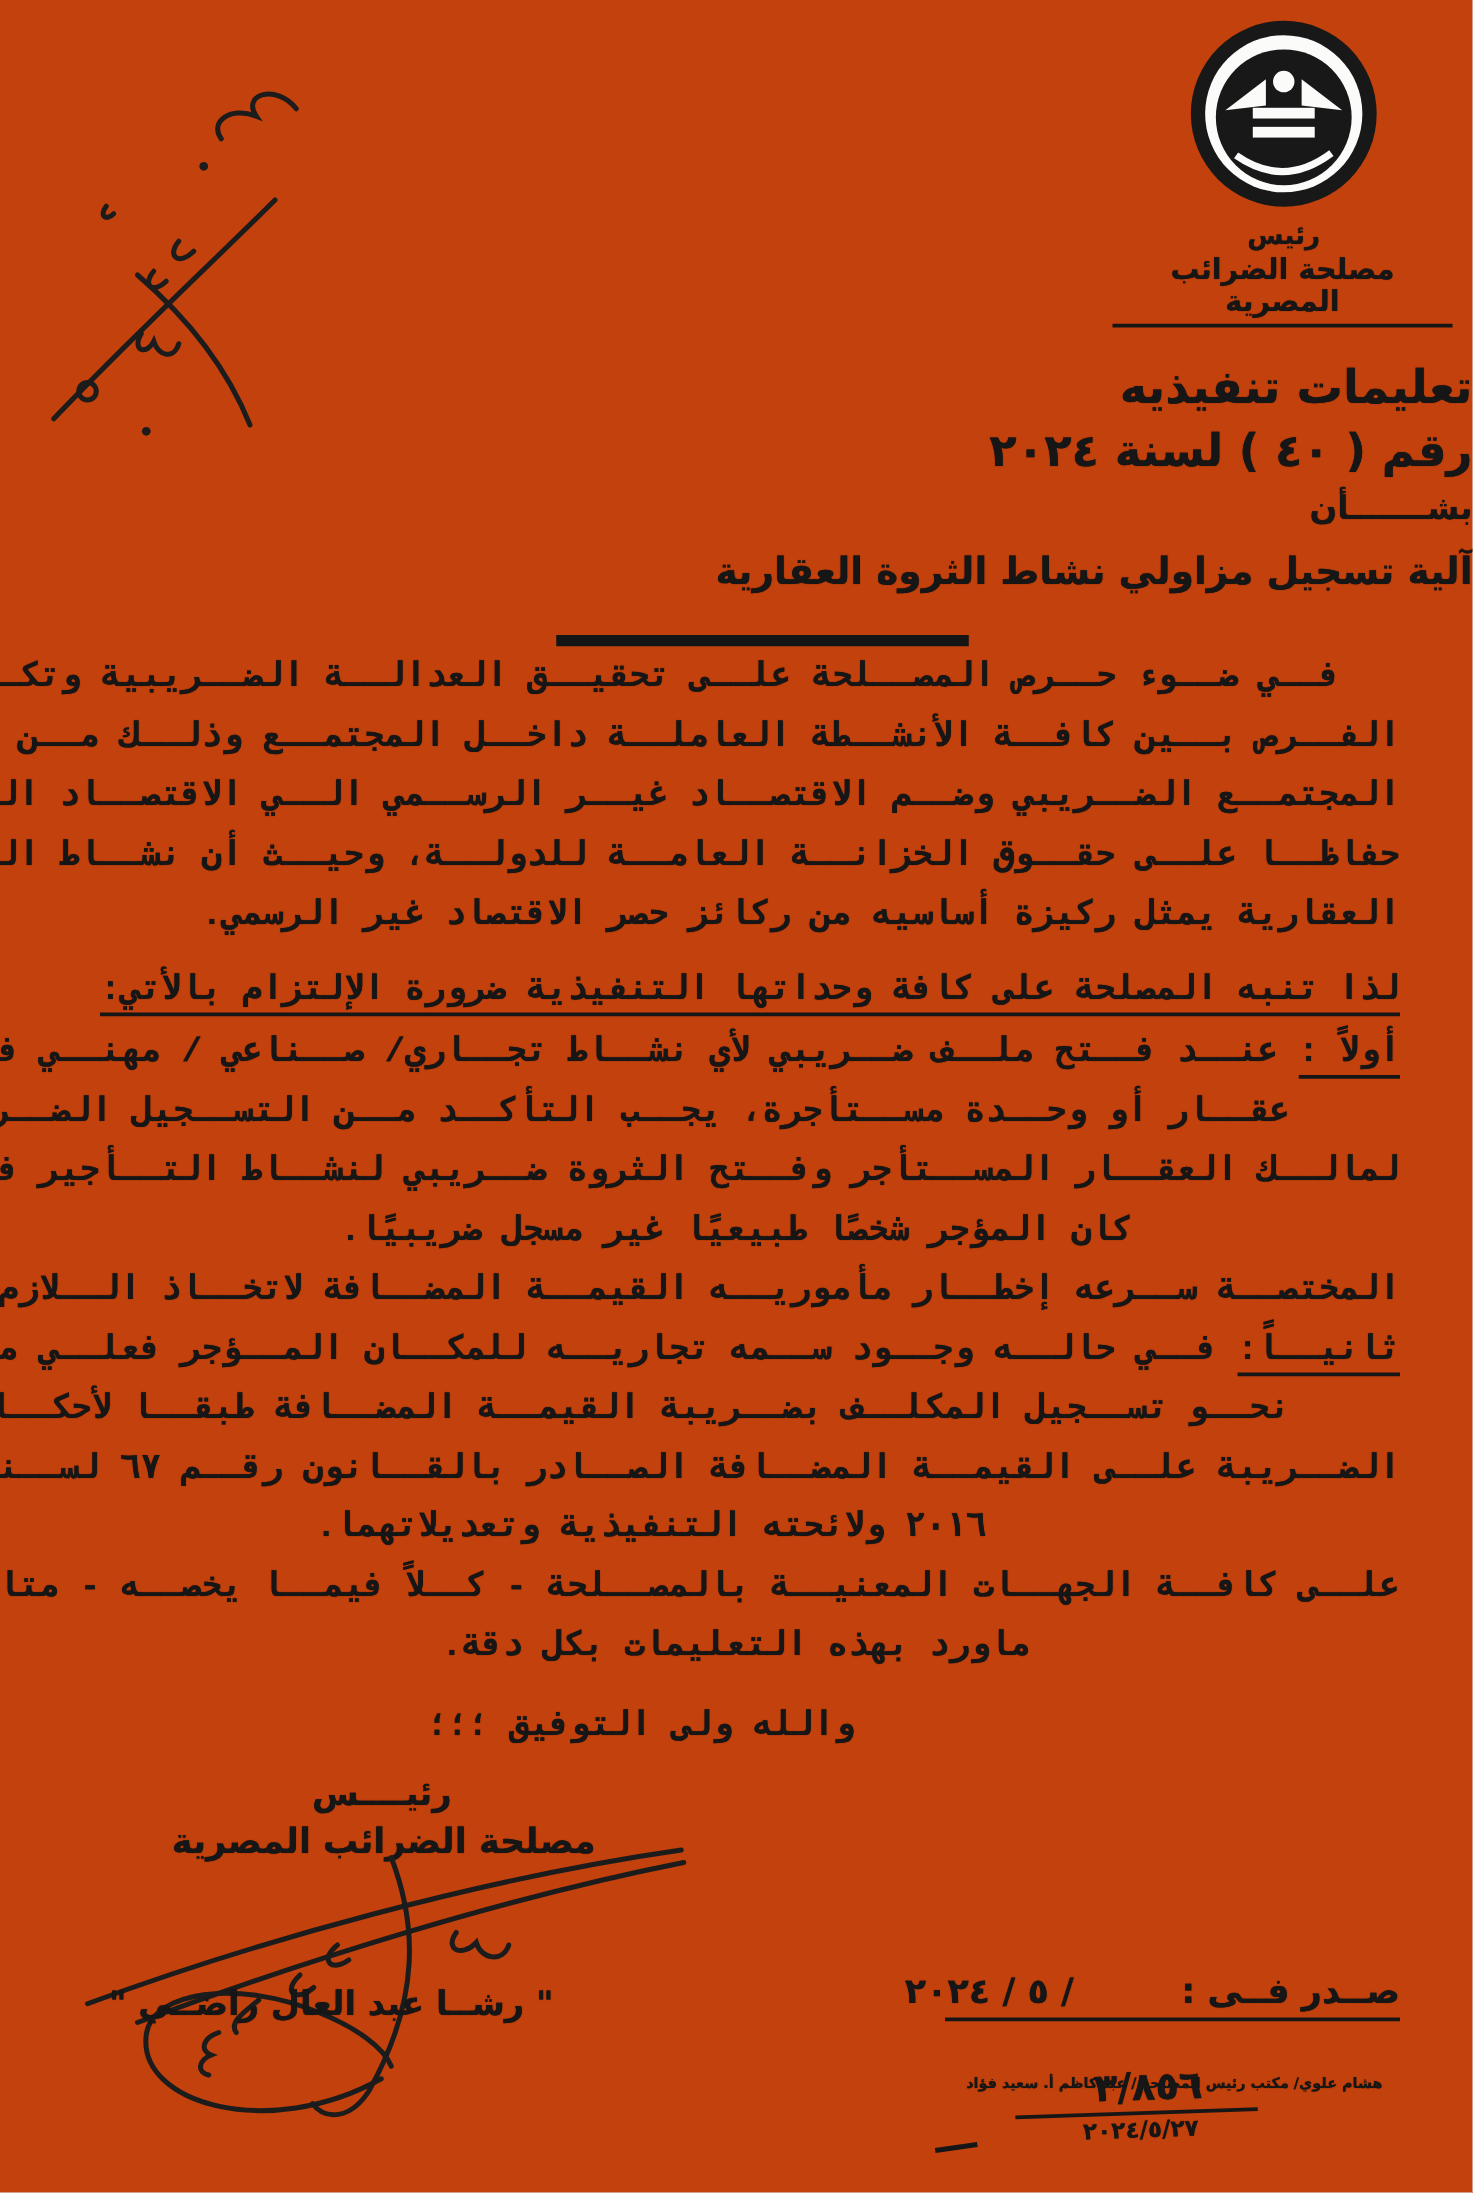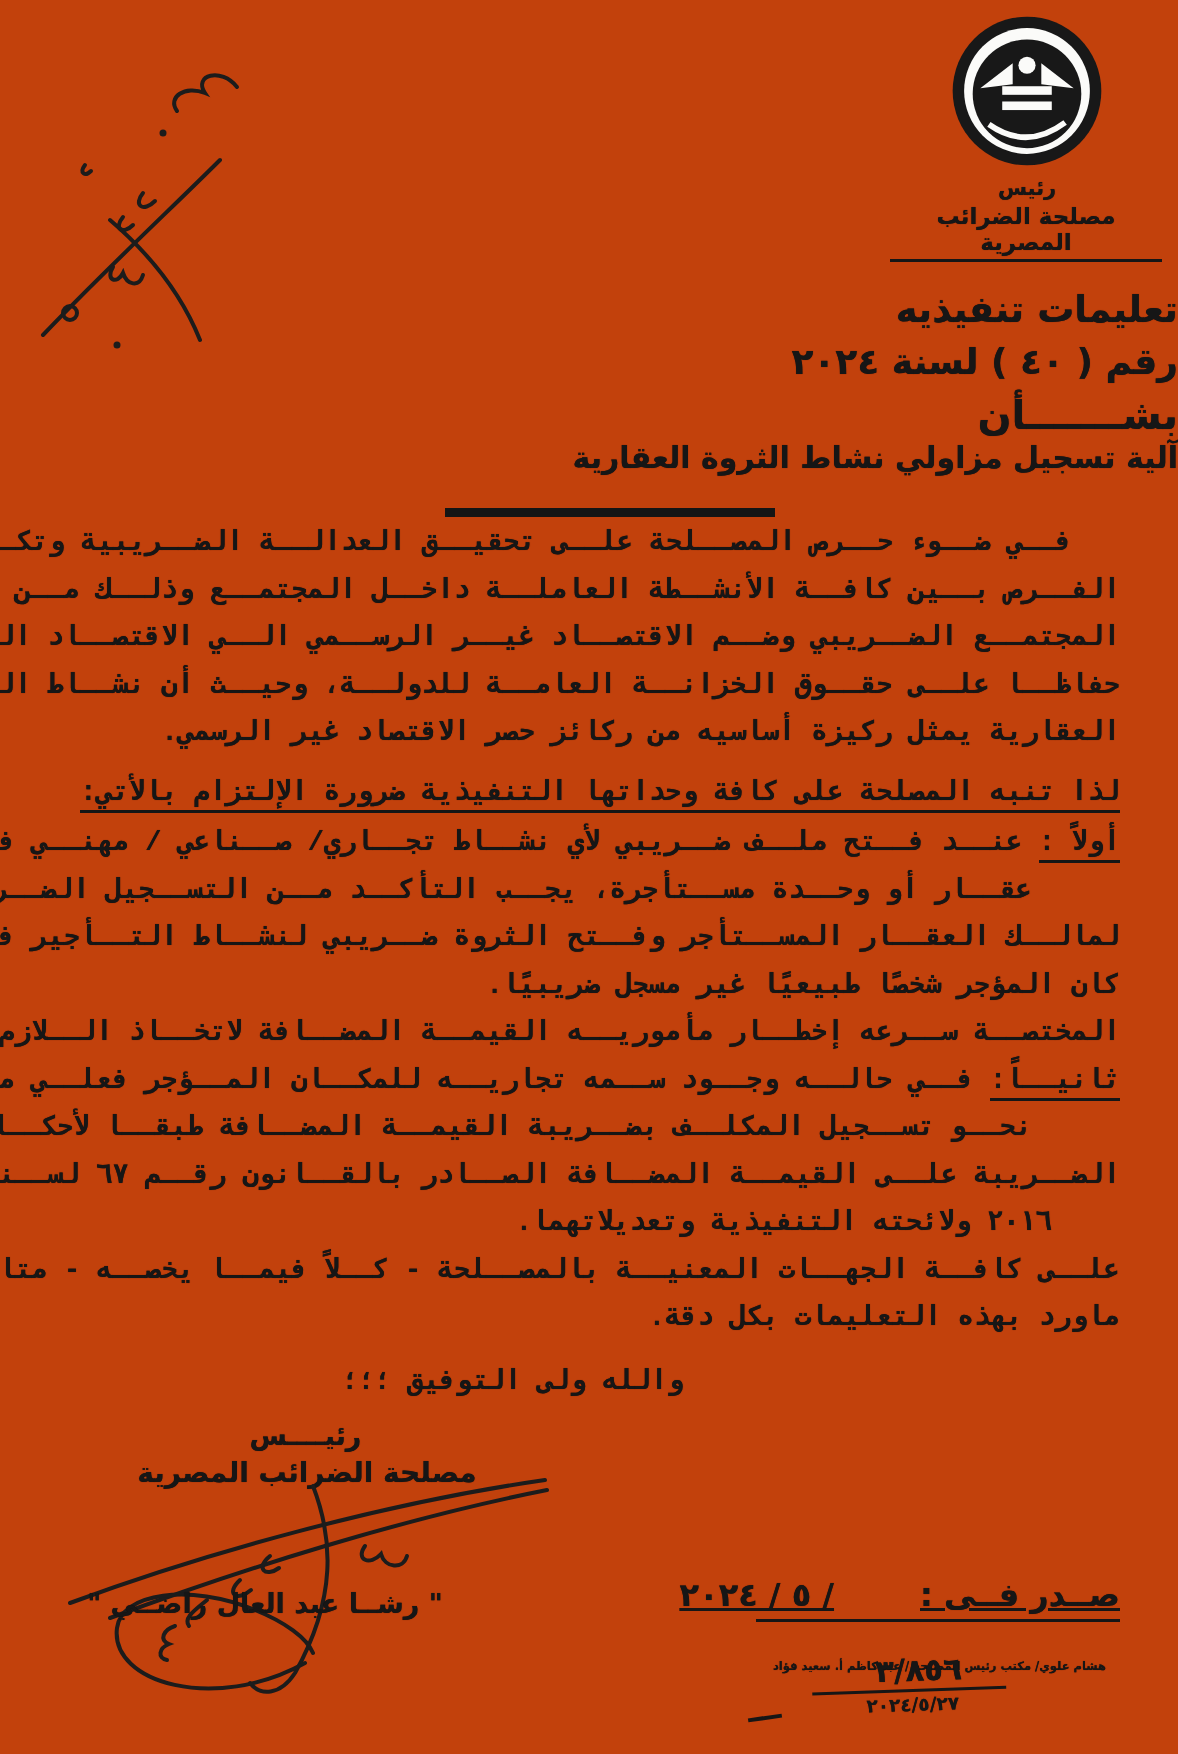--- a/index.html
+++ b/index.html
@@ -21,48 +21,48 @@
   .lh-org{position:absolute;top:203px;right:16px;width:272px;text-align:center;font-size:23px;
           border-bottom:3px solid #161616;padding-bottom:4px;}
 
   
   .scribble{position:absolute;top:45px;left:25px;width:240px;height:320px;}
 
   
   .tline{position:absolute;left:62px;right:0;text-align:right;}
   .t1{top:288px;font-size:37px;}
   .t2{top:341px;font-size:36px;}
-  .t3{top:392px;font-size:40px;}
+  .t3{top:392px;font-size:26px;}
   .t4{top:440px;font-size:30px;}
   .tdivider{position:absolute;top:508px;left:445px;width:330px;height:9px;background:#151515;}
 
   
   .doc-body{
     position:absolute;top:520px;right:58px;width:1062px;
     font-size:27px;line-height:47.5px;
     text-align:right;white-space:nowrap;font-family:Liberation Mono, monospace;
   }
   .line{min-height:47.5px;}
   .indent1{padding-right:48px;}
   .sub{padding-right:88px;}
-  .center{}
+  .center{text-align:center;}
   .shiftL{transform:translateX(-68px);}
   .directive{margin-top:12px;margin-bottom:3px;}
   .u3{border-bottom:3.5px solid #161616;padding-bottom:2px;}
   .farewell{margin-top:16px;text-align:center;transform:translateX(-76px);}
 
   
   .sig-chief{position:absolute;top:1420px;left:228px;width:155px;text-align:center;font-size:27px;}
   .sig-org{position:absolute;top:1456px;left:92px;width:430px;text-align:center;font-size:28px;}
   .sig-svg{position:absolute;top:1468px;left:55px;width:500px;height:230px;}
   .sig-name{position:absolute;top:1588px;left:70px;width:390px;text-align:center;font-size:27px;white-space:nowrap;}
 
   
-  .issued{position:absolute;top:1576px;right:58px;width:364px;font-size:32px;
-          border-bottom:3px solid #161616;padding-bottom:5px;text-align:right;white-space:nowrap;text-decoration:underline;}
+  .issued{position:absolute;top:1576px;right:58px;width:364px;font-size:28px;
+          border-bottom:3px solid #161616;padding-bottom:5px;text-align:right;white-space:nowrap;}
   .issued .gap{display:inline-block;width:86px;}
   .office-note{position:absolute;top:1620px;right:72px;font-size:11.5px;white-space:nowrap;margin-top:39px;}
   .hw{position:absolute;top:1652px;right:166px;width:200px;text-align:center;transform:rotate(-2deg);}
   .hw-num{font-size:31px;padding-left:14px;}
   .hw-rule{border-top:3.5px solid #161616;margin:1px 6px 2px 0;}
   .hw-date{font-size:18.5px;letter-spacing:.5px;}
   .hw-dash{position:absolute;top:1716px;right:396px;width:34px;height:4px;background:#161616;transform:rotate(-8deg);}
 </style>
 </head>
 <body>

